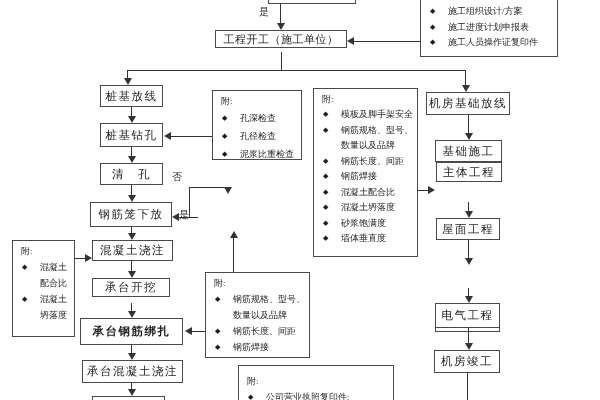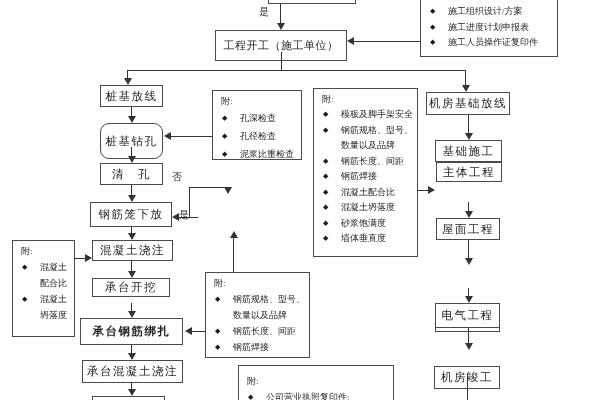--- a/index.html
+++ b/index.html
@@ -45,21 +45,21 @@
 </head>
 <body>
 
 <div id="canvas">
 
   <div class="box" style="left:268px;top:-18px;width:88px;height:22px;"></div>
   <div class="vline" style="left:280px;top:4px;height:20px;"></div>
   <div class="arr d" style="left:277px;top:23px;"></div>
   <div class="lbl" style="left:259px;top:6px;">是</div>
 
-  <div class="box small" style="left:215px;top:30px;width:132px;height:31px;letter-spacing:0.5px;">工程开工（施工单位）</div>
+  <div class="box small" style="left:215px;top:30px;width:132px;height:18px;letter-spacing:0.5px;">工程开工（施工单位）</div>
 
   <div class="note lh15" style="left:420px;top:-30px;width:138px;height:87px;padding-top:33px;">
     <ul>
       <li><span class="blt">◆</span><span>施工组织设计/方案</span></li>
       <li><span class="blt">◆</span><span>施工进度计划申报表</span></li>
       <li><span class="blt">◆</span><span>施工人员操作证复印件</span></li>
     </ul>
   </div>
   <div class="hline" style="left:352px;top:41px;width:68px;"></div>
   <div class="arr l" style="left:347px;top:37px;"></div>
@@ -68,21 +68,21 @@
   <div class="hline" style="left:127px;top:70px;width:338px;"></div>
   <div class="vline" style="left:127px;top:70px;height:9px;"></div>
   <div class="arr d" style="left:124px;top:78px;"></div>
   <div class="vline" style="left:465px;top:70px;height:15px;"></div>
   <div class="arr d" style="left:462px;top:85px;"></div>
 
   <div class="box" style="left:100px;top:85px;width:63px;height:22px;">桩基放线</div>
   <div class="vline" style="left:131px;top:107px;height:10px;"></div>
   <div class="arr d" style="left:128px;top:116px;"></div>
 
-  <div class="box" style="left:100px;top:123px;width:63px;height:36px;border-radius:9px;">桩基钻孔</div>
+  <div class="box" style="left:100px;top:123px;width:63px;height:24px;">桩基钻孔</div>
   <div class="vline" style="left:131px;top:147px;height:10px;"></div>
   <div class="arr d" style="left:128px;top:156px;"></div>
 
   <div class="box" style="left:100px;top:163px;width:63px;height:22px;">清　孔</div>
   <div class="vline" style="left:131px;top:185px;height:11px;"></div>
   <div class="arr d" style="left:128px;top:195px;"></div>
 
   <div class="box" style="left:90px;top:202px;width:82px;height:25px;">钢筋笼下放</div>
   <div class="vline" style="left:131px;top:227px;height:7px;"></div>
   <div class="arr d" style="left:128px;top:233px;"></div>
@@ -179,21 +179,21 @@
   <div class="arr d" style="left:465px;top:258px;"></div>
 
   <div class="box" style="left:435px;top:265px;width:65px;height:23px;margin-top:44px;">装修工程</div>
   <div class="vline" style="left:468px;top:288px;height:8px;"></div>
   <div class="arr d" style="left:465px;top:296px;"></div>
 
   <div class="box" style="left:435px;top:303px;width:65px;height:25px;">电气工程</div>
   <div class="vline" style="left:468px;top:328px;height:15px;"></div>
   <div class="arr d" style="left:465px;top:343px;"></div>
 
-  <div class="box" style="left:434px;top:350px;width:66px;height:23px;margin-top:16px;">机房竣工</div>
+  <div class="box" style="left:434px;top:350px;width:66px;height:23px;">机房竣工</div>
   <div class="vline" style="left:467px;top:373px;height:27px;"></div>
 
   <div class="note" style="left:238px;top:365px;width:156px;height:36px;">
     <div class="ttl" style="margin-top:9px;">附:</div>
     <ul>
       <li><span class="blt">◆</span><span>公司营业执照复印件:</span></li>
     </ul>
   </div>
 
 </div>

